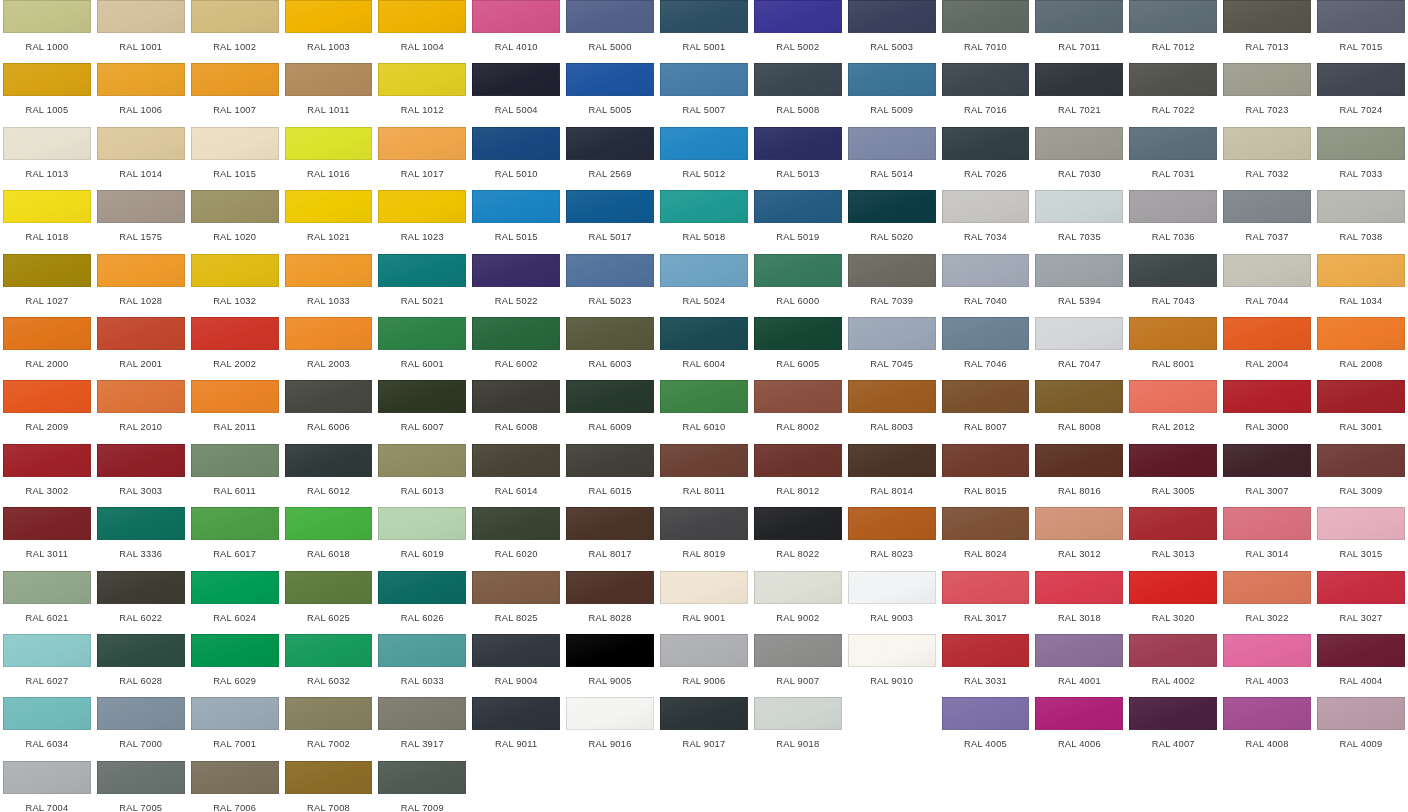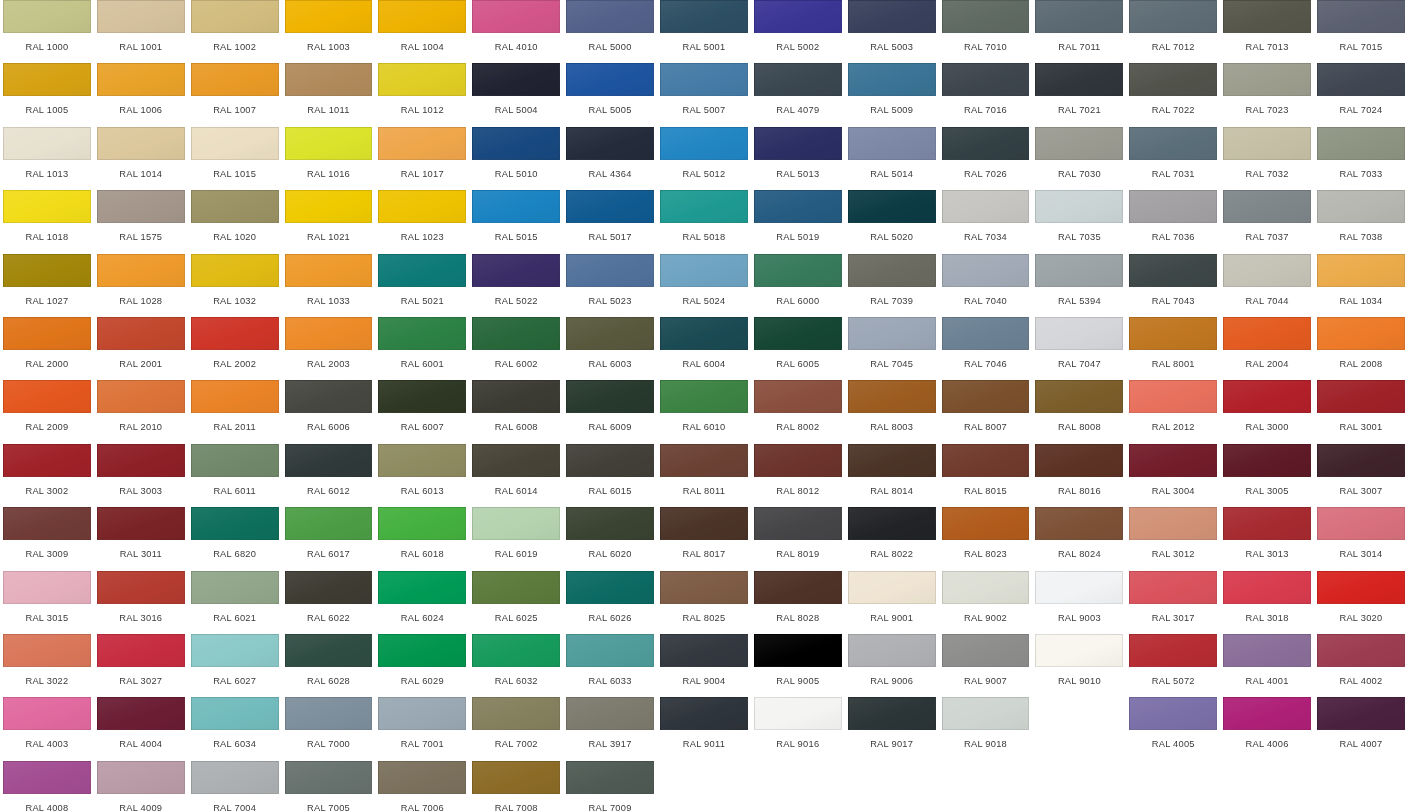--- a/index.html
+++ b/index.html
@@ -146,21 +146,21 @@
     <div class="cell">
       <div class="swatch" title="RAL 5005" style="background-color: rgb(29, 84, 160);"></div>
       <div class="label">RAL 5005</div>
     </div>
     <div class="cell">
       <div class="swatch" title="RAL 5007" style="background-color: rgb(69, 123, 166);"></div>
       <div class="label">RAL 5007</div>
     </div>
     <div class="cell">
       <div class="swatch" title="RAL 5008" style="background-color: rgb(58, 70, 80);"></div>
-      <div class="label">RAL 4079</div>
+      <div class="label">RAL 5008</div>
     </div>
     <div class="cell">
       <div class="swatch" title="RAL 5009" style="background-color: rgb(58, 115, 150);"></div>
       <div class="label">RAL 5009</div>
     </div>
     <div class="cell">
       <div class="swatch" title="RAL 7016" style="background-color: rgb(61, 69, 77);"></div>
       <div class="label">RAL 7016</div>
     </div>
     <div class="cell">
@@ -198,21 +198,21 @@
     <div class="cell">
       <div class="swatch" title="RAL 1017" style="background-color: rgb(239, 166, 75);"></div>
       <div class="label">RAL 1017</div>
     </div>
     <div class="cell">
       <div class="swatch" title="RAL 5010" style="background-color: rgb(23, 72, 127);"></div>
       <div class="label">RAL 5010</div>
     </div>
     <div class="cell">
       <div class="swatch" title="RAL 5011" style="background-color: rgb(36, 44, 60);"></div>
-      <div class="label">RAL 4364</div>
+      <div class="label">RAL 2569</div>
     </div>
     <div class="cell">
       <div class="swatch" title="RAL 5012" style="background-color: rgb(33, 134, 195);"></div>
       <div class="label">RAL 5012</div>
     </div>
     <div class="cell">
       <div class="swatch" title="RAL 5013" style="background-color: rgb(43, 46, 99);"></div>
       <div class="label">RAL 5013</div>
     </div>
     <div class="cell">
@@ -521,42 +521,38 @@
     </div>
     <div class="cell">
       <div class="swatch" title="RAL 8015" style="background-color: rgb(112, 58, 44);"></div>
       <div class="label">RAL 8015</div>
     </div>
     <div class="cell">
       <div class="swatch" title="RAL 8016" style="background-color: rgb(92, 50, 36);"></div>
       <div class="label">RAL 8016</div>
     </div>
     <div class="cell">
-      <div class="swatch" title="RAL 3004" style="background-color: rgb(115, 28, 42);"></div>
-      <div class="label">RAL 3004</div>
-    </div>
-    <div class="cell">
       <div class="swatch" title="RAL 3005" style="background-color: rgb(94, 26, 38);"></div>
       <div class="label">RAL 3005</div>
     </div>
     <div class="cell">
       <div class="swatch" title="RAL 3007" style="background-color: rgb(64, 35, 42);"></div>
       <div class="label">RAL 3007</div>
     </div>
     <div class="cell">
       <div class="swatch" title="RAL 3009" style="background-color: rgb(112, 59, 55);"></div>
       <div class="label">RAL 3009</div>
     </div>
     <div class="cell">
       <div class="swatch" title="RAL 3011" style="background-color: rgb(122, 35, 38);"></div>
       <div class="label">RAL 3011</div>
     </div>
     <div class="cell">
       <div class="swatch" title="RAL 6016" style="background-color: rgb(13, 111, 92);"></div>
-      <div class="label">RAL 6820</div>
+      <div class="label">RAL 3336</div>
     </div>
     <div class="cell">
       <div class="swatch" title="RAL 6017" style="background-color: rgb(75, 157, 69);"></div>
       <div class="label">RAL 6017</div>
     </div>
     <div class="cell">
       <div class="swatch" title="RAL 6018" style="background-color: rgb(68, 176, 62);"></div>
       <div class="label">RAL 6018</div>
     </div>
     <div class="cell">
@@ -597,24 +593,20 @@
     </div>
     <div class="cell">
       <div class="swatch" title="RAL 3014" style="background-color: rgb(216, 112, 125);"></div>
       <div class="label">RAL 3014</div>
     </div>
     <div class="cell">
       <div class="swatch" title="RAL 3015" style="background-color: rgb(230, 175, 190);"></div>
       <div class="label">RAL 3015</div>
     </div>
     <div class="cell">
-      <div class="swatch" title="RAL 3016" style="background-color: rgb(180, 59, 47);"></div>
-      <div class="label">RAL 3016</div>
-    </div>
-    <div class="cell">
       <div class="swatch" title="RAL 6021" style="background-color: rgb(145, 166, 138);"></div>
       <div class="label">RAL 6021</div>
     </div>
     <div class="cell">
       <div class="swatch" title="RAL 6022" style="background-color: rgb(62, 59, 51);"></div>
       <div class="label">RAL 6022</div>
     </div>
     <div class="cell">
       <div class="swatch" title="RAL 6024" style="background-color: rgb(0, 155, 86);"></div>
       <div class="label">RAL 6024</div>
@@ -702,21 +694,21 @@
     <div class="cell">
       <div class="swatch" title="RAL 9007" style="background-color: rgb(141, 142, 140);"></div>
       <div class="label">RAL 9007</div>
     </div>
     <div class="cell">
       <div class="swatch" title="RAL 9010" style="background-color: rgb(248, 246, 238);"></div>
       <div class="label">RAL 9010</div>
     </div>
     <div class="cell">
       <div class="swatch" title="RAL 3031" style="background-color: rgb(182, 44, 50);"></div>
-      <div class="label">RAL 5072</div>
+      <div class="label">RAL 3031</div>
     </div>
     <div class="cell">
       <div class="swatch" title="RAL 4001" style="background-color: rgb(138, 110, 153);"></div>
       <div class="label">RAL 4001</div>
     </div>
     <div class="cell">
       <div class="swatch" title="RAL 4002" style="background-color: rgb(157, 60, 81);"></div>
       <div class="label">RAL 4002</div>
     </div>
     <div class="cell">

